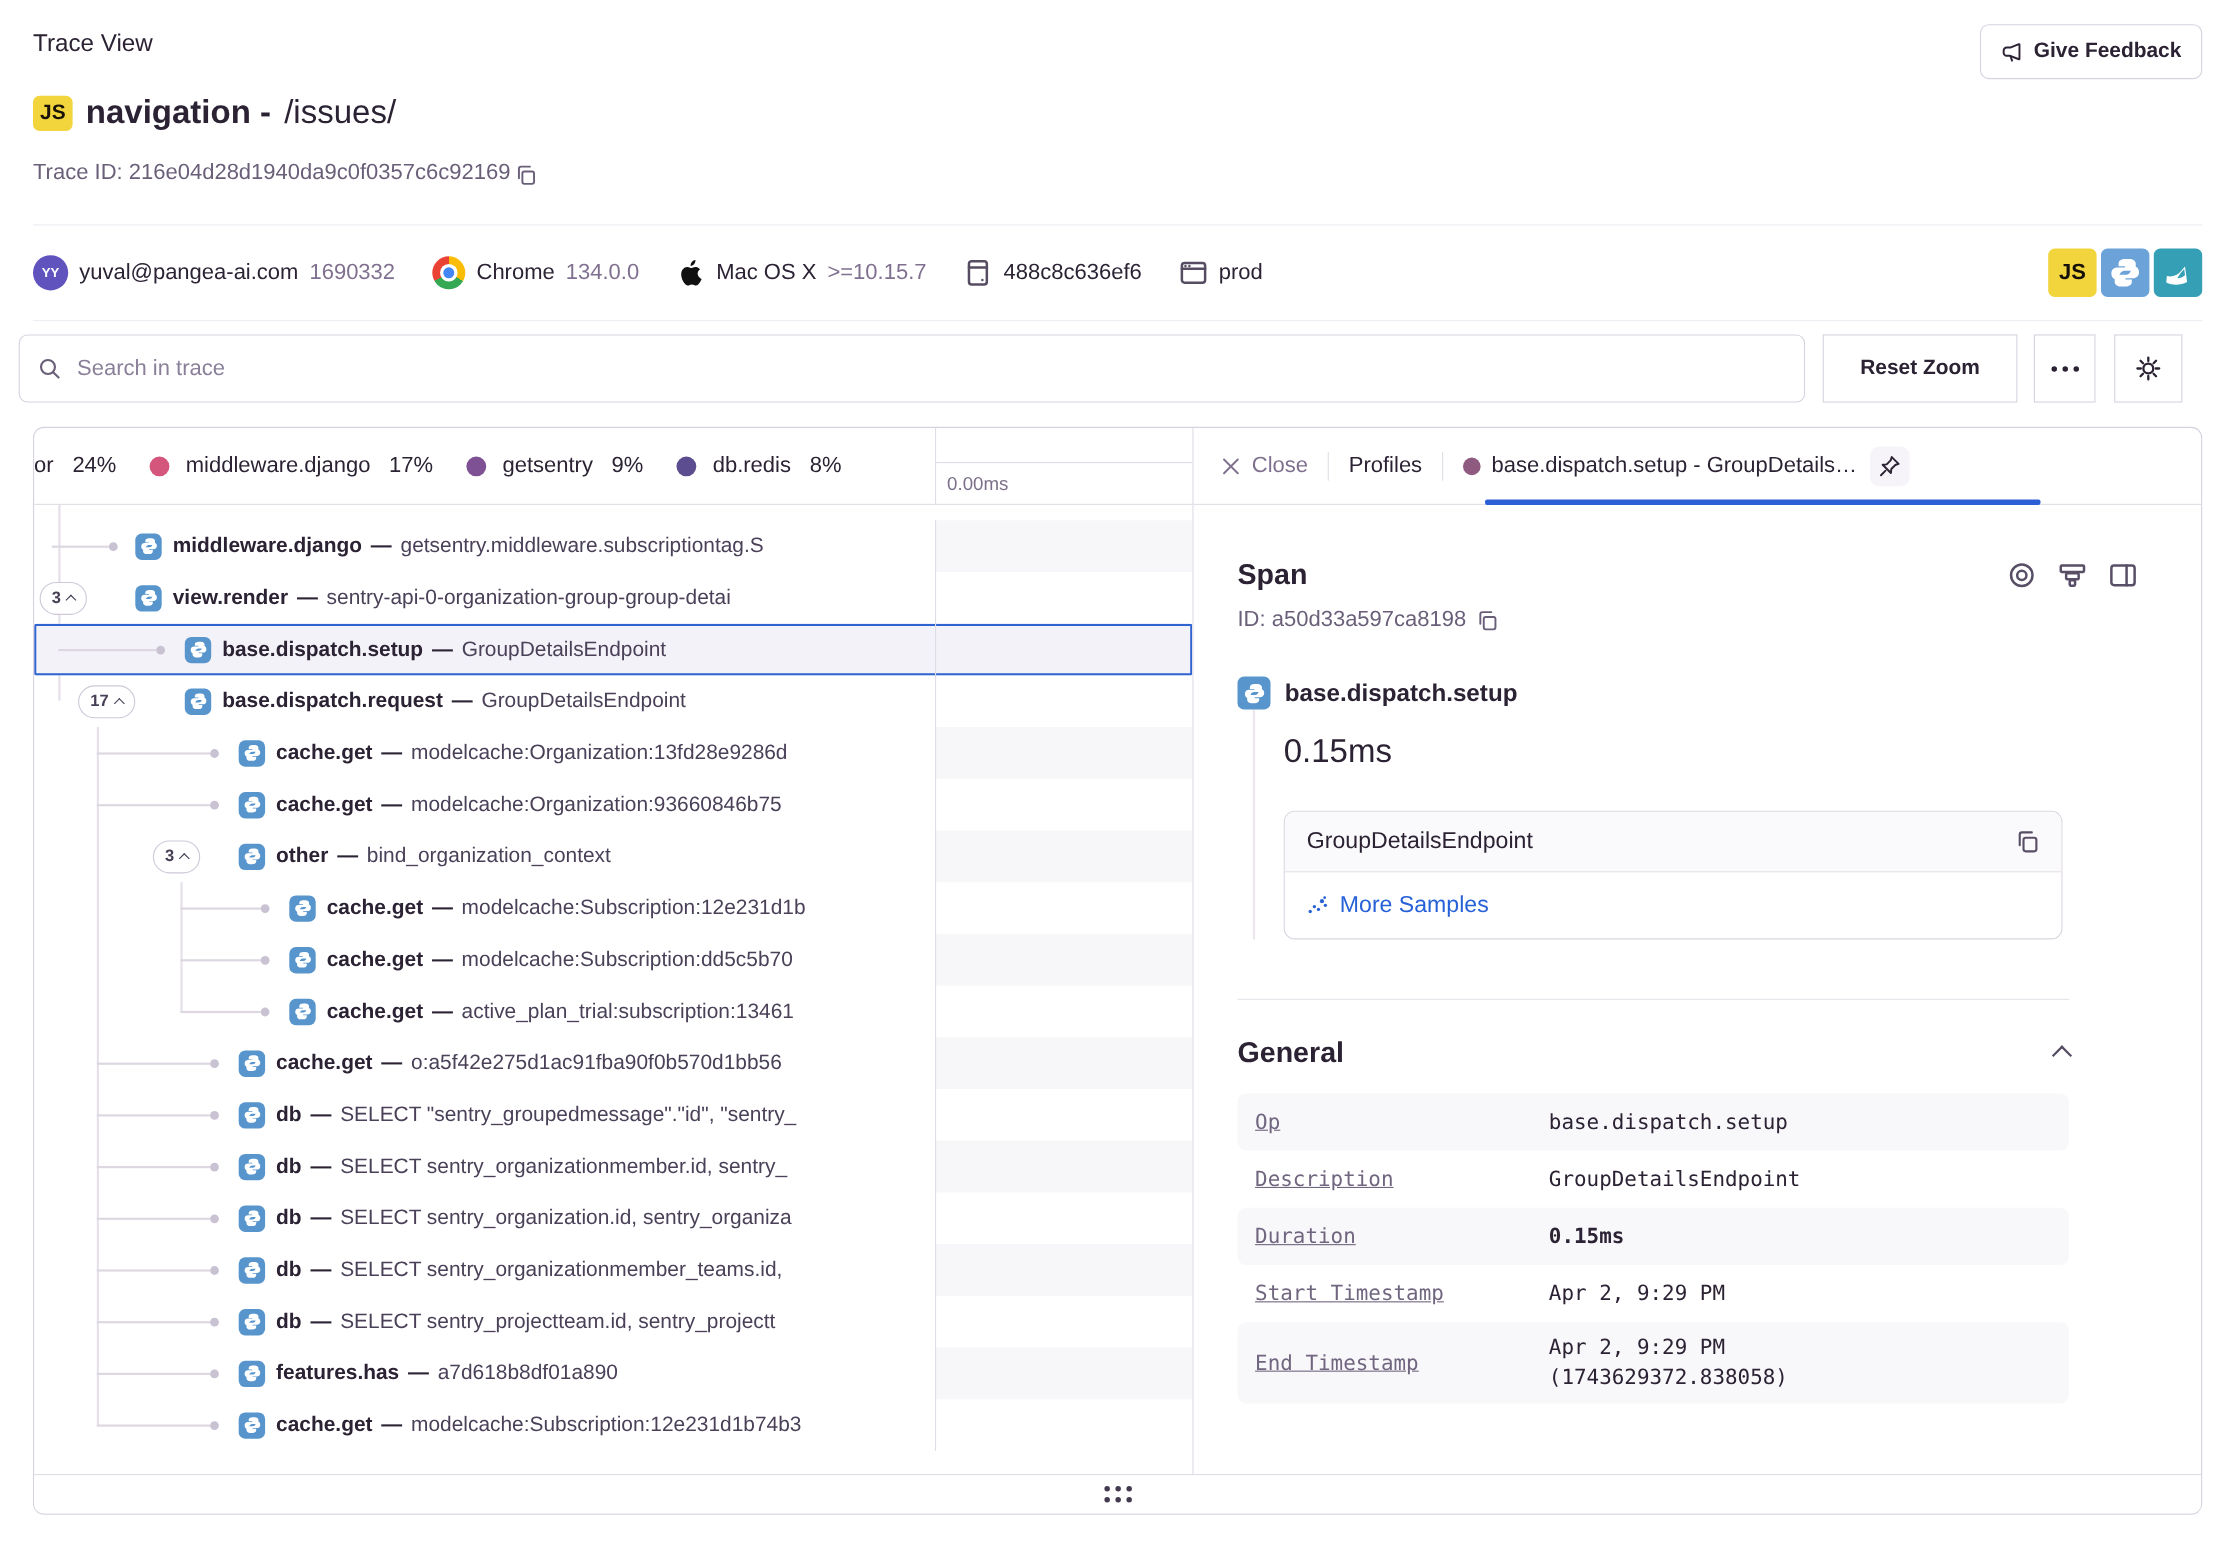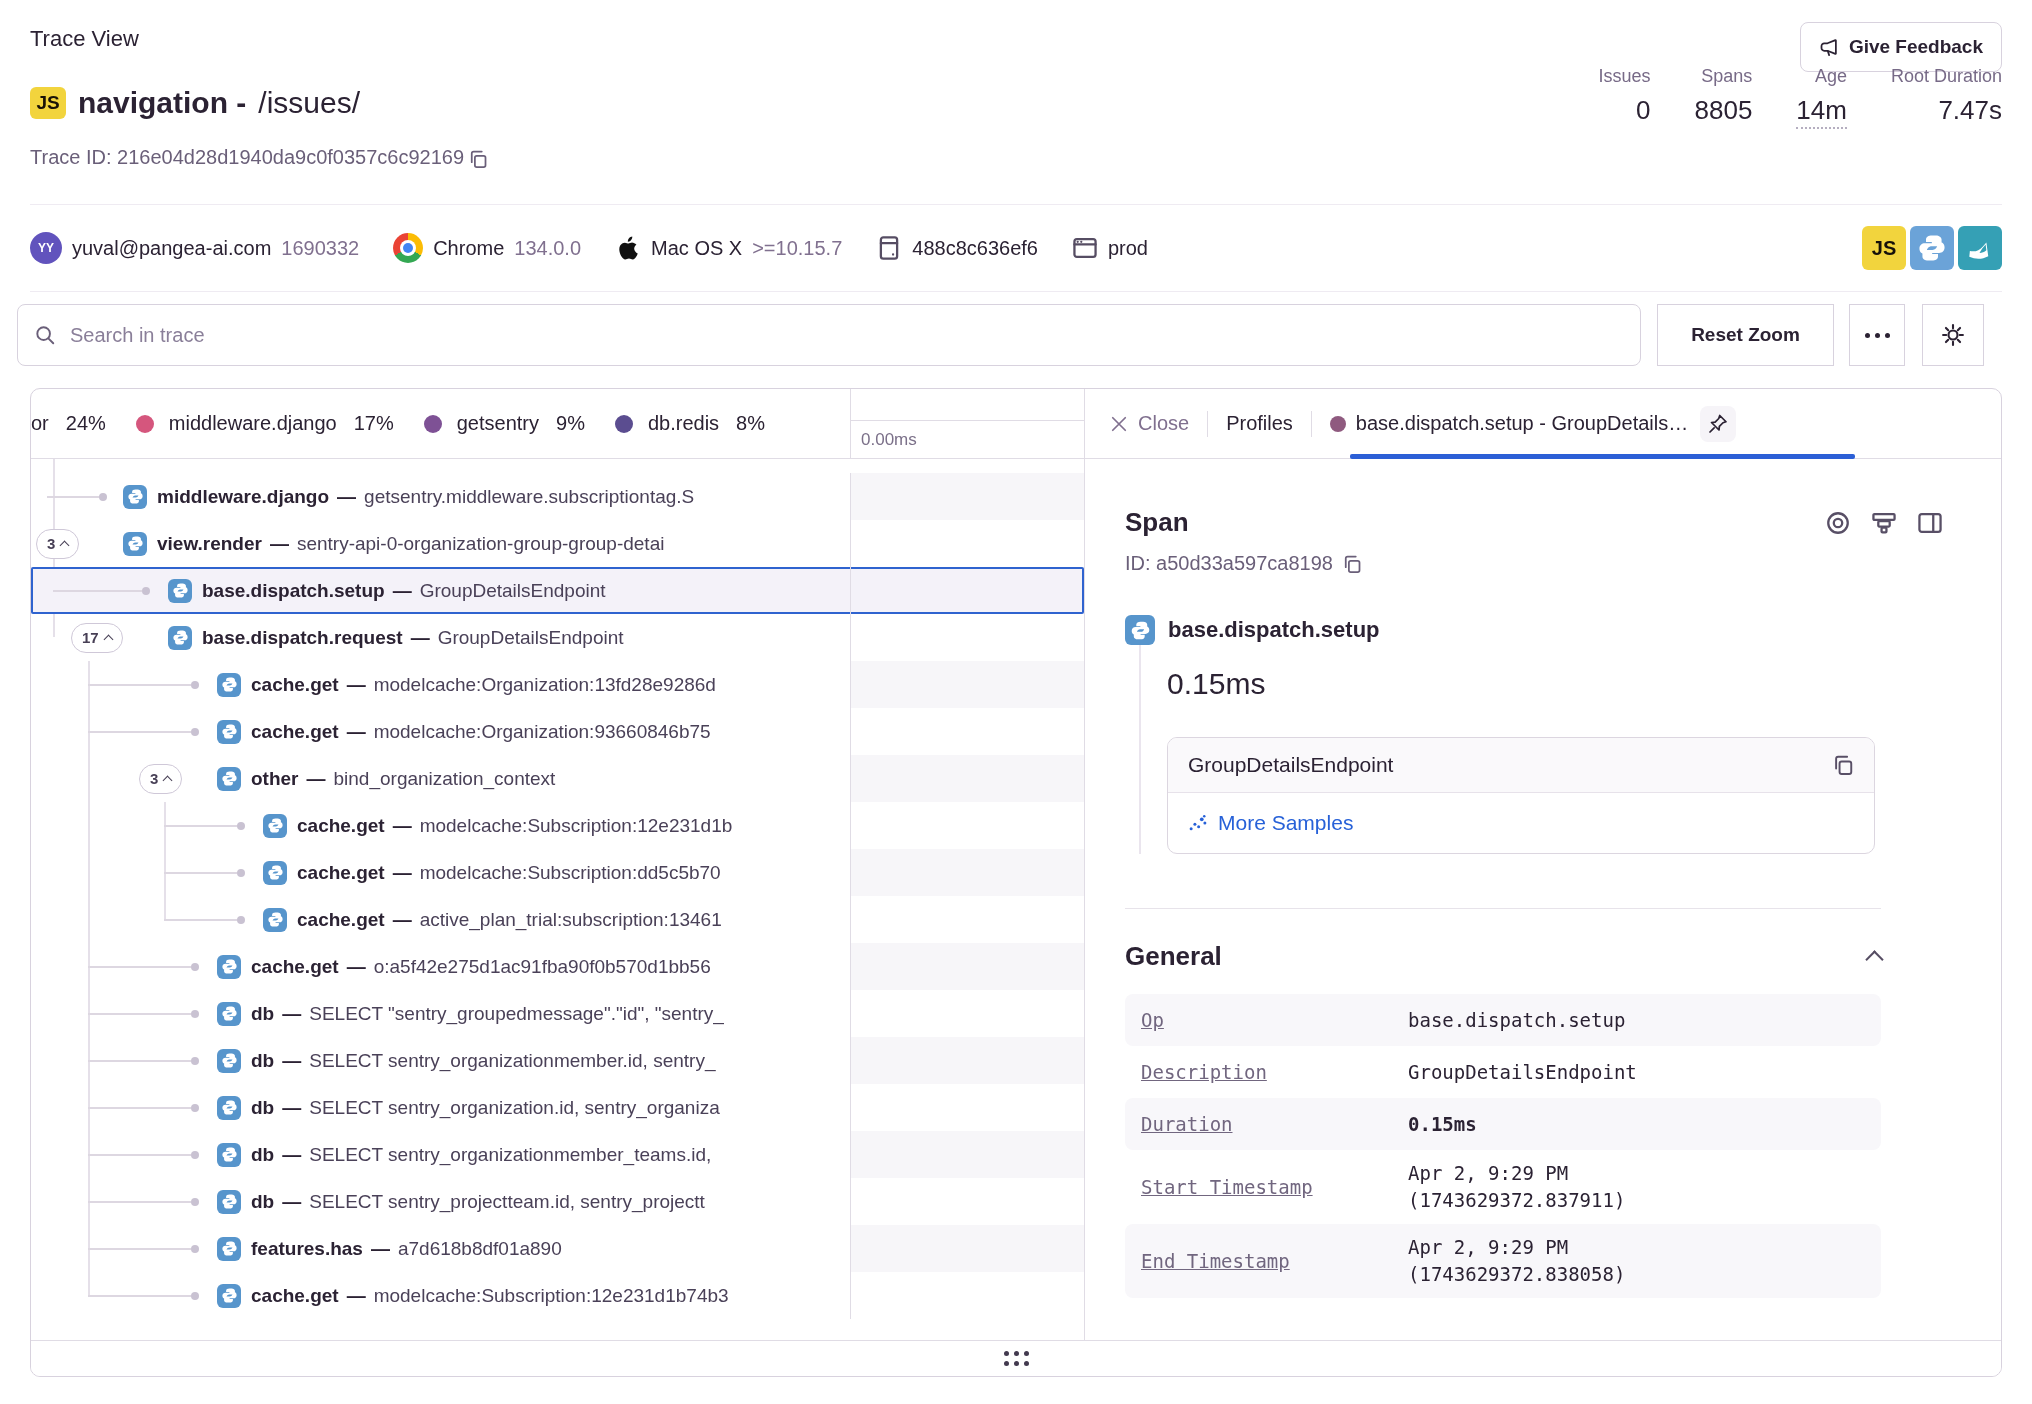--- a/index.html
+++ b/index.html
@@ -256,38 +256,20 @@
     <span class="title-path">/issues/</span>
   </div>
   <div class="trace-id">
     <span>Trace ID: 216e04d28d1940da9c0f0357c6c92169</span>
     <span style="color:#6a5f79">
         <svg width="20" height="20">
           <use href="#i-copy"></use>
         </svg>
       </span>
   </div>
-  <div class="stats">
-    <div class="stat">
-      <div class="lbl">Issues</div>
-      <div class="val">0</div>
-    </div>
-    <div class="stat">
-      <div class="lbl">Spans</div>
-      <div class="val">8805</div>
-    </div>
-    <div class="stat">
-      <div class="lbl">Age</div>
-      <div><span class="val dotted">14m</span></div>
-    </div>
-    <div class="stat">
-      <div class="lbl">Root Duration</div>
-      <div class="val">7.47s</div>
-    </div>
-  </div>
 
   <div class="meta-row">
     <div class="meta-item">
       <span class="avatar" style="background-color: rgb(97, 83, 189);">YY</span>
       <span class="meta-dark">yuval@pangea-ai.com</span>
       <span class="meta-gray">1690332</span>
     </div>
     <div class="meta-item">
       <span class="chrome"></span>
       <span class="meta-dark">Chrome</span>
@@ -762,21 +744,20 @@
             <span class="gval">GroupDetailsEndpoint</span>
           </div>
           <div class="grow striped">
             <span class="glabel">Duration</span>
             <span class="gval bold">0.15ms</span>
           </div>
           <div class="grow">
             <span class="glabel">Start Timestamp</span>
             <span class="gval">
                 <div>Apr 2, 9:29 PM</div>
-                <div>(1743629372.837911)</div>
               </span>
           </div>
           <div class="grow striped">
             <span class="glabel">End Timestamp</span>
             <span class="gval">
                 <div>Apr 2, 9:29 PM</div>
                 <div>(1743629372.838058)</div>
               </span>
           </div>
         </div>

